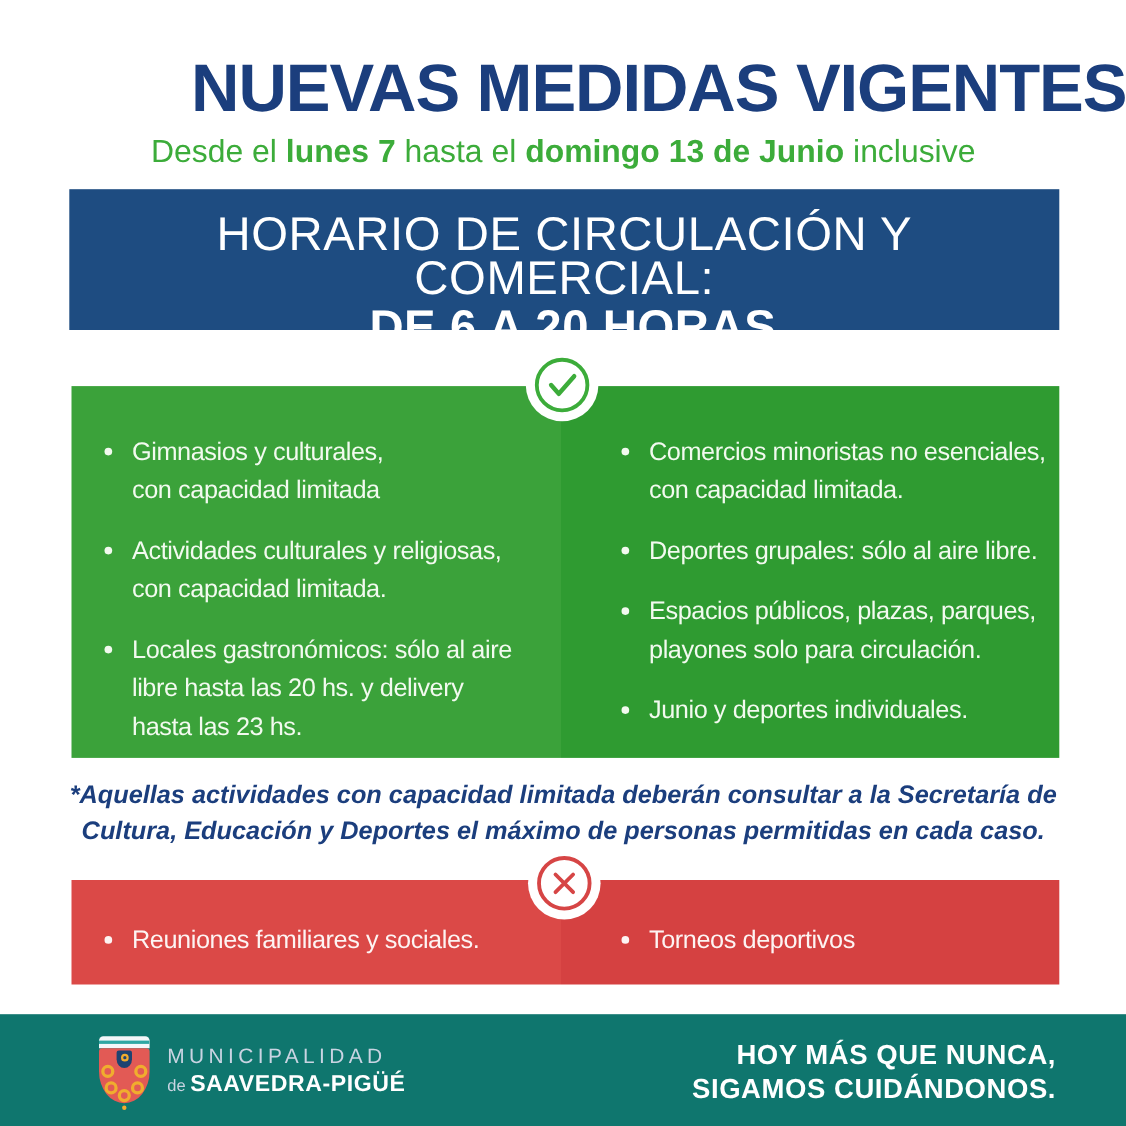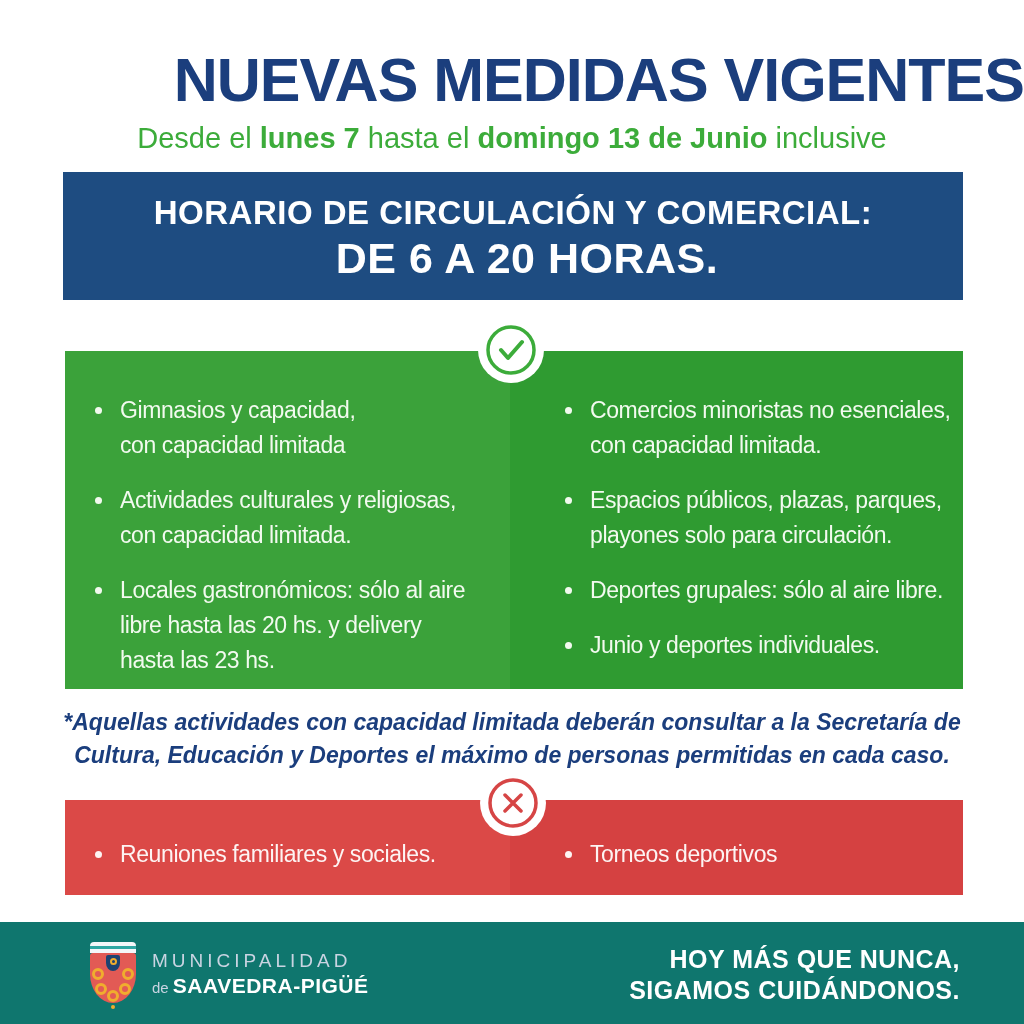--- a/index.html
+++ b/index.html
@@ -22,21 +22,21 @@
     font-weight:500; color:#3CAC3A;
   }
   .subtitle b { font-weight:800; }
 
   
   .banner {
     position:absolute; left:63px; top:172px; width:900px; height:128px;
     background:#1E4C81; color:#ffffff; text-align:center;
     padding-top:21px;
   }
-  .banner-line1 { font-size:33px; line-height:40px; font-weight:700; letter-spacing:0.5px; }
+  .banner-line1 { font-size:43px; line-height:40px; font-weight:400; letter-spacing:0.5px; }
   .banner-line2 { font-size:43px; line-height:50px; font-weight:800; letter-spacing:0.5px;padding-left:28px; }
 
   
   .badge {
     position:absolute; width:66px; height:66px; border-radius:50%;
     background:#ffffff; z-index:5; display:flex; align-items:center; justify-content:center;
   }
   .badge-check { left:478px; top:317px; }
   .badge-cross { left:480px; top:770px; }
 
@@ -127,21 +127,21 @@
       <circle cx="33" cy="33" r="23" fill="none" stroke="#3CAC3A" stroke-width="3.5"></circle>
       <path d="M23 33 L30 41 L44 25" fill="none" stroke="#3CAC3A" stroke-width="4" stroke-linecap="round" stroke-linejoin="round"></path>
     </svg>
   </div>
 
   <div class="allowed">
     <div class="col col-left">
       <div class="item">
         <span class="dot"></span>
         <div class="item-text">
-          <div>Gimnasios y capacidad,</div>
+          <div>Gimnasios y culturales,</div>
           <div>con capacidad limitada</div>
         </div>
       </div>
       <div class="item">
         <span class="dot"></span>
         <div class="item-text">
           <div>Actividades culturales y religiosas,</div>
           <div>con capacidad limitada.</div>
         </div>
       </div>
@@ -158,28 +158,28 @@
       <div class="item">
         <span class="dot"></span>
         <div class="item-text">
           <div>Comercios minoristas no esenciales,</div>
           <div>con capacidad limitada.</div>
         </div>
       </div>
       <div class="item">
         <span class="dot"></span>
         <div class="item-text">
+          <div>Deportes grupales: sólo al aire libre.</div>
+        </div>
+      </div>
+      <div class="item">
+        <span class="dot"></span>
+        <div class="item-text">
           <div>Espacios públicos, plazas, parques,</div>
           <div>playones solo para circulación.</div>
-        </div>
-      </div>
-      <div class="item">
-        <span class="dot"></span>
-        <div class="item-text">
-          <div>Deportes grupales: sólo al aire libre.</div>
         </div>
       </div>
       <div class="item">
         <span class="dot"></span>
         <div class="item-text">
           <div>Junio y deportes individuales.</div>
         </div>
       </div>
     </div>
   </div>

